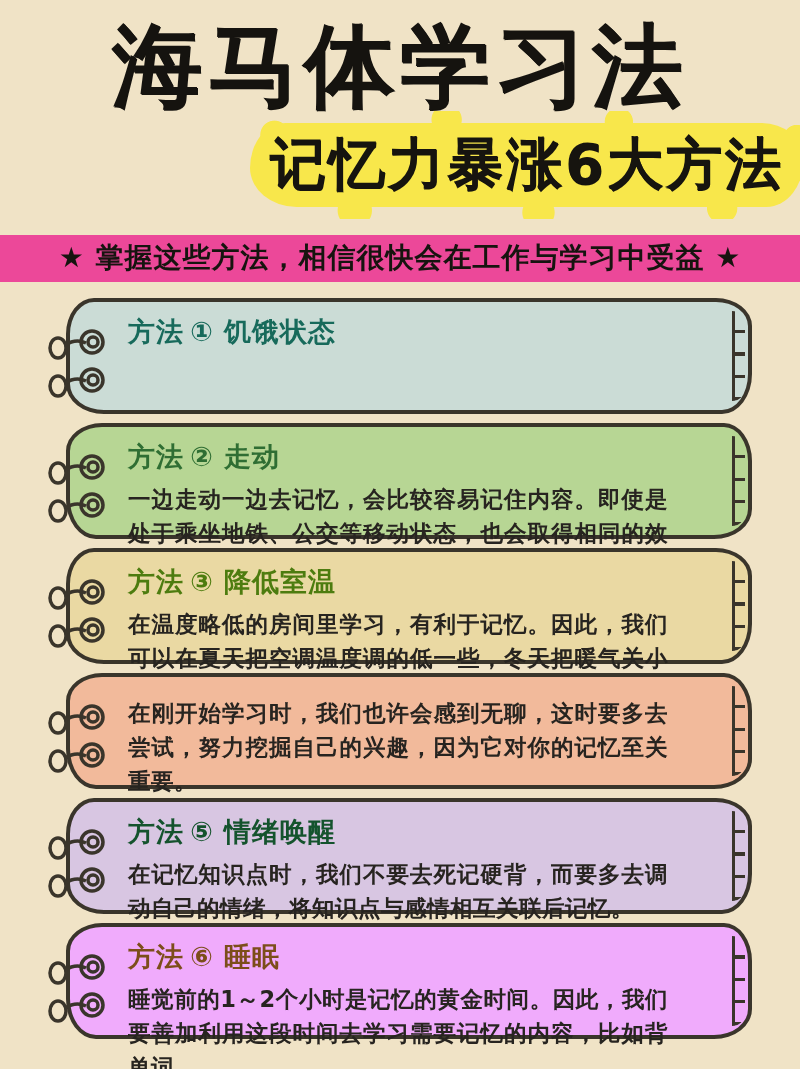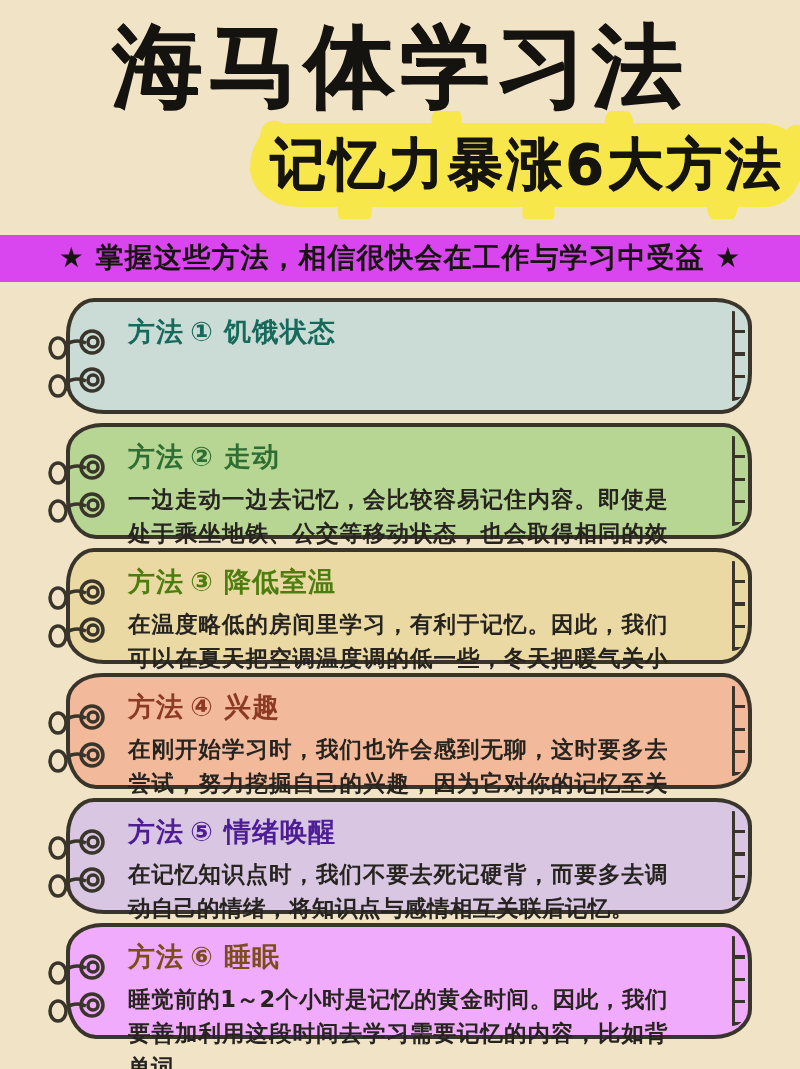--- a/index.html
+++ b/index.html
@@ -137,21 +137,21 @@
 
 <div class="poster">
 
   <header>
     <h1 class="main-title">海马体学习法</h1>
     <div class="subtitle-row">
       <span class="hl">记忆力暴涨6大方法</span>
     </div>
   </header>
 
-  <div class="banner" style="background: #d946ef;">
+  <div class="banner" style="background: #ec4899;">
     <span>★ 掌握这些方法，相信很快会在工作与学习中受益 ★</span>
   </div>
 
   <main>
 
     <article class="card" style="background: rgb(203, 220, 214); border-color: rgb(58, 53, 43);">
       <svg class="rings" viewBox="0 0 68 116">
         <g stroke="#3a352b" stroke-width="3.5" fill="none">
           <ellipse cx="12" cy="46" rx="8" ry="10" fill="#f0e3c6"></ellipse>
           <path d="M19 43 Q30 36 40 41"></path>
@@ -209,39 +209,38 @@
           <ellipse cx="12" cy="46" rx="8" ry="10" fill="#f0e3c6"></ellipse>
           <path d="M19 43 Q30 36 40 41"></path>
           <circle cx="46" cy="40" r="11"></circle>
             <circle cx="47" cy="40" r="5"></circle>
           <ellipse cx="12" cy="84" rx="8" ry="10" fill="#f0e3c6"></ellipse>
           <path d="M19 81 Q30 74 40 79"></path>
           <circle cx="46" cy="78" r="11"></circle>
             <circle cx="47" cy="78" r="5"></circle>
         </g>
       </svg>
-      <h2 class="card-title" style="color: rgb(140, 58, 36);"><span>方法</span><span class="num">④</span><span>兴趣</span></h2>
       <p class="card-body">在刚开始学习时，我们也许会感到无聊，这时要多去尝试，努力挖掘自己的兴趣，因为它对你的记忆至关重要。</p>
       <div class="edge"></div>
     </article>
 
     <article class="card" style="background: rgb(216, 198, 226); border-color: rgb(58, 53, 43);">
       <svg class="rings" viewBox="0 0 68 116">
         <g stroke="#3a352b" stroke-width="3.5" fill="none">
           <ellipse cx="12" cy="46" rx="8" ry="10" fill="#f0e3c6"></ellipse>
           <path d="M19 43 Q30 36 40 41"></path>
           <circle cx="46" cy="40" r="11"></circle>
             <circle cx="47" cy="40" r="5"></circle>
           <ellipse cx="12" cy="84" rx="8" ry="10" fill="#f0e3c6"></ellipse>
           <path d="M19 81 Q30 74 40 79"></path>
           <circle cx="46" cy="78" r="11"></circle>
             <circle cx="47" cy="78" r="5"></circle>
         </g>
       </svg>
-      <h2 class="card-title" style="color: #4c1d95;"><span>方法</span><span class="num">⑤</span><span>情绪唤醒</span></h2>
+      <h2 class="card-title" style="color: #14532d;"><span>方法</span><span class="num">⑤</span><span>情绪唤醒</span></h2>
       <p class="card-body">在记忆知识点时，我们不要去死记硬背，而要多去调动自己的情绪，将知识点与感情相互关联后记忆。</p>
       <div class="edge"></div>
     </article>
 
     <article class="card" style="background: #f0abfc; border-color: rgb(58, 53, 43);">
       <svg class="rings" viewBox="0 0 68 116">
         <g stroke="#3a352b" stroke-width="3.5" fill="none">
           <ellipse cx="12" cy="46" rx="8" ry="10" fill="#f0e3c6"></ellipse>
           <path d="M19 43 Q30 36 40 41"></path>
           <circle cx="46" cy="40" r="11"></circle>

